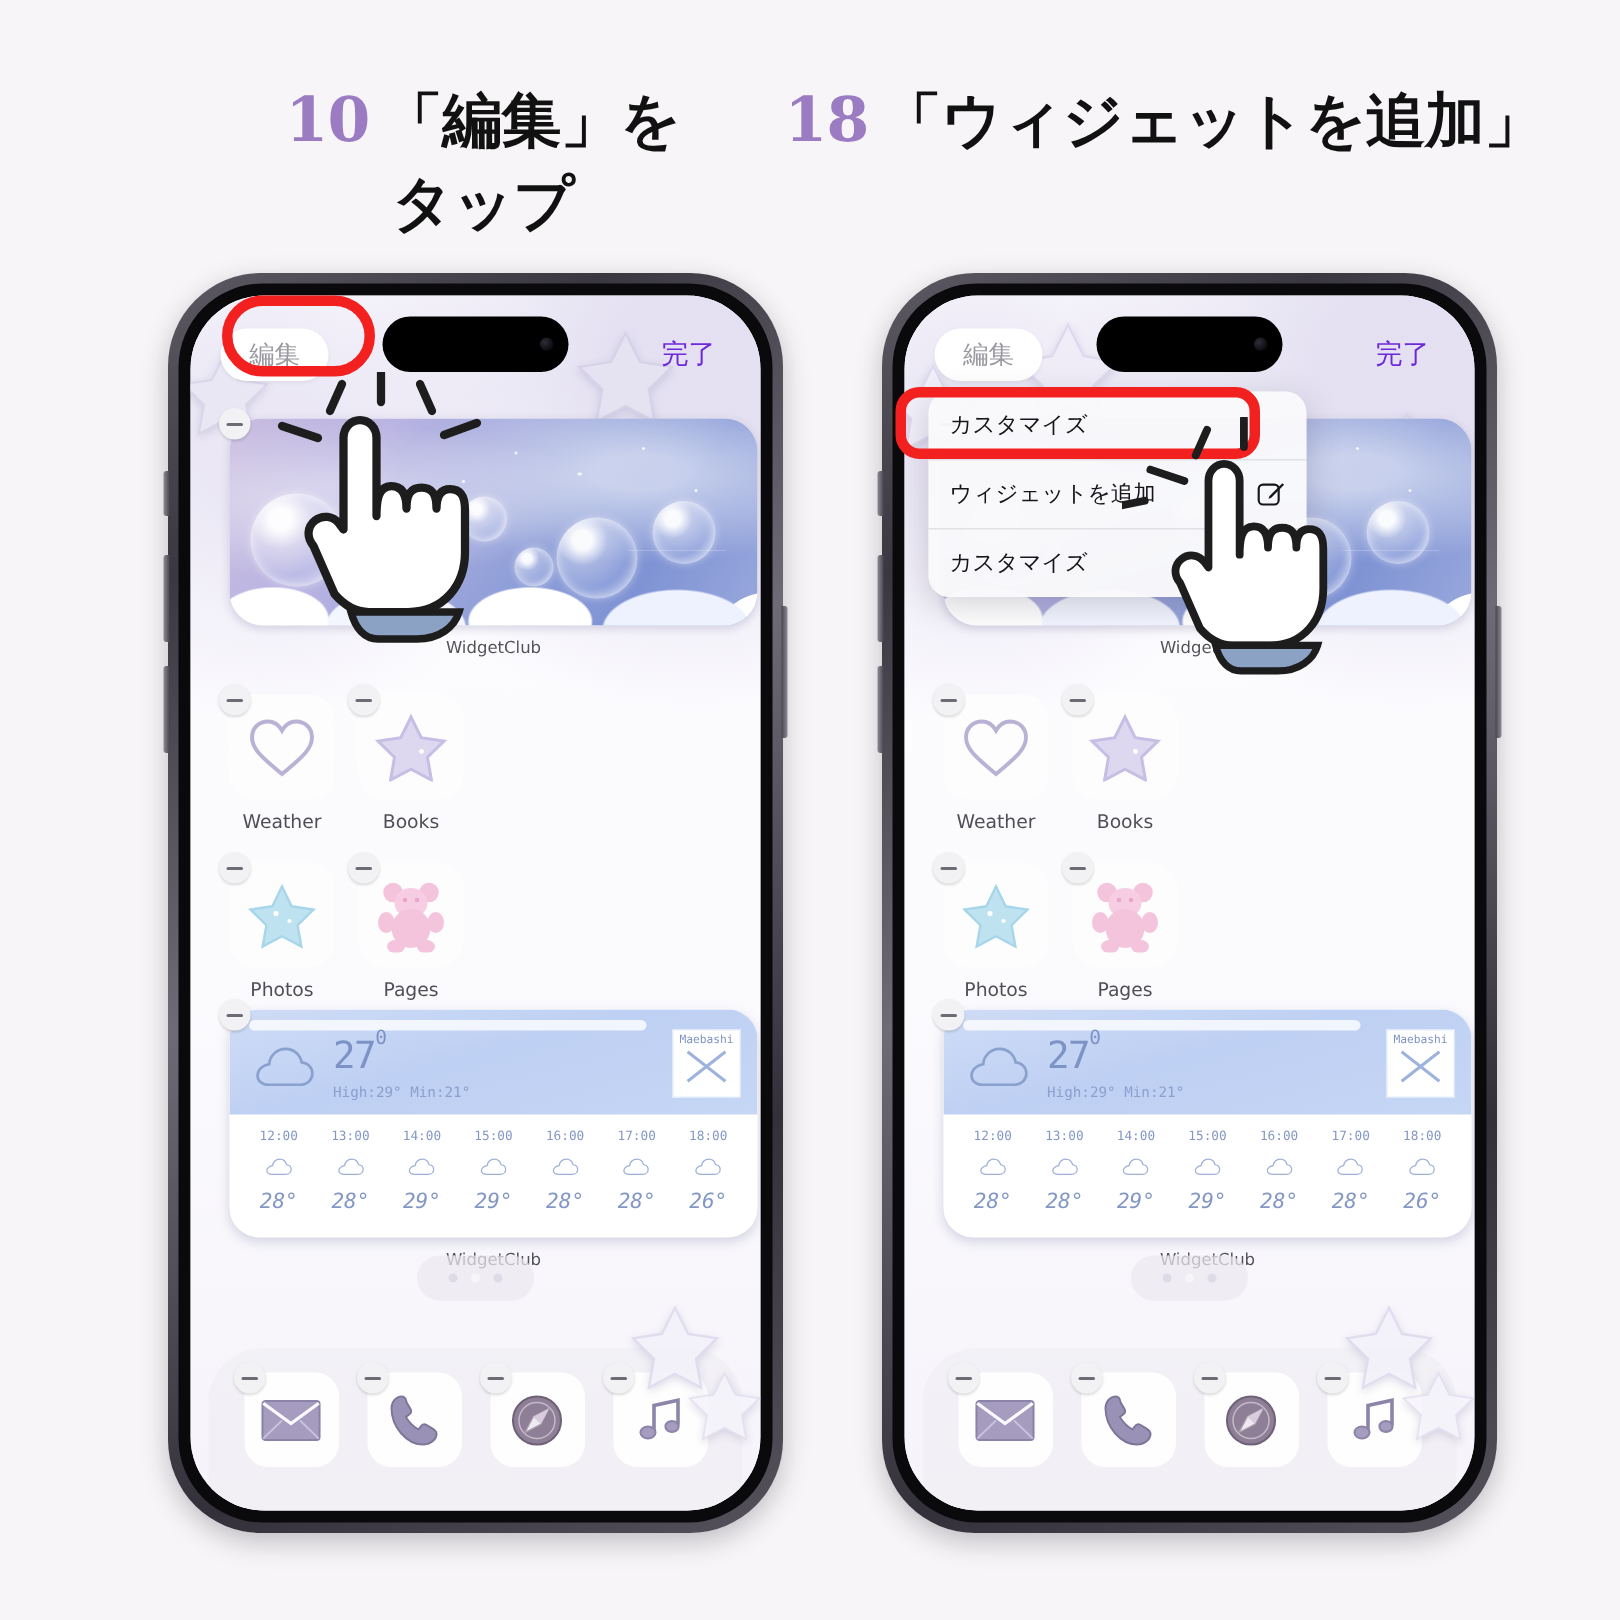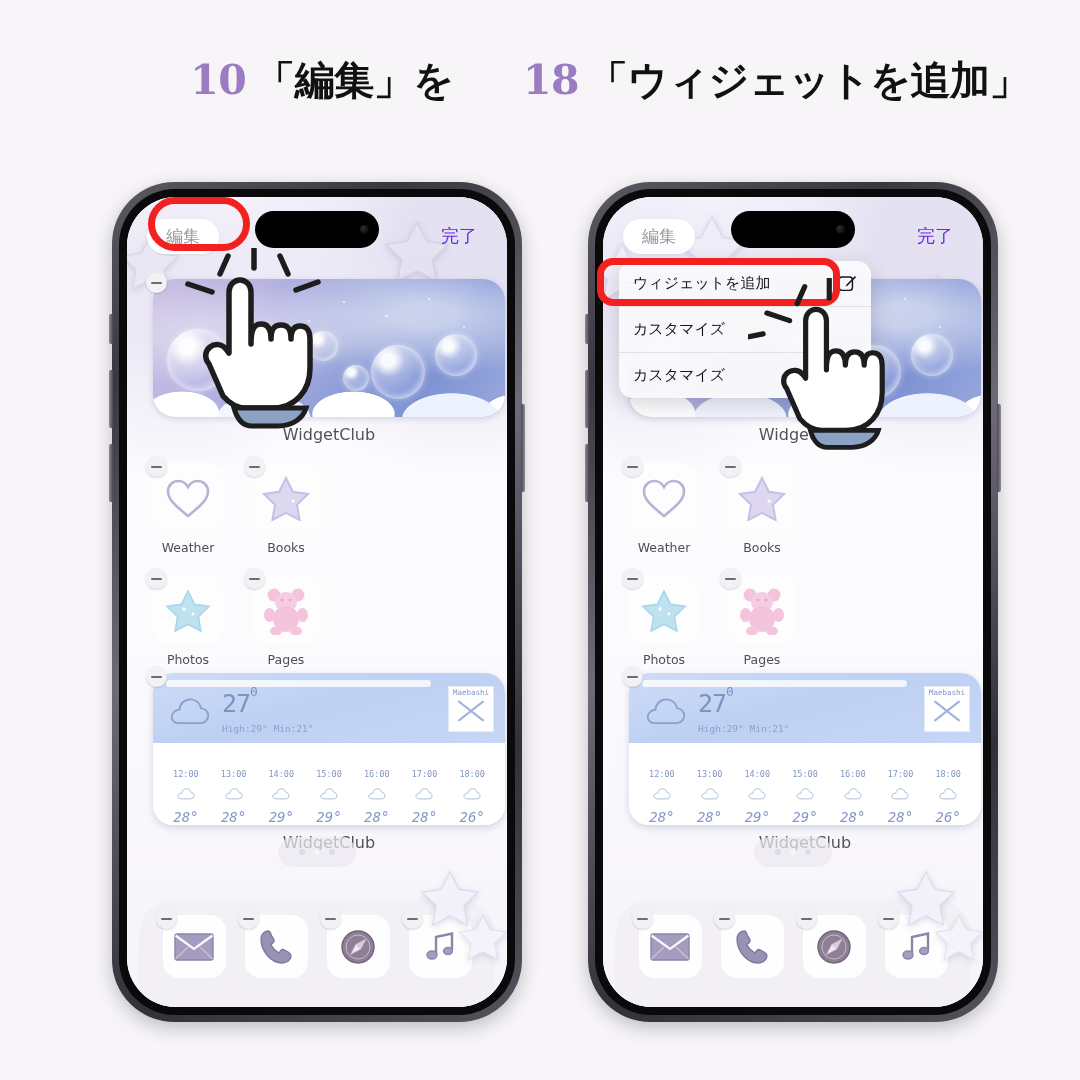--- a/index.html
+++ b/index.html
@@ -145,42 +145,42 @@
   }
   .bubble {
     position:absolute; border-radius:50%;
     background:
       radial-gradient(circle at 32% 28%, rgba(255,255,255,.95) 0 12%, rgba(255,255,255,.28) 32%, rgba(190,205,245,.18) 62%, rgba(255,255,255,.42) 100%);
     box-shadow:inset 0 0 8px rgba(255,255,255,.75), 0 0 6px rgba(255,255,255,.4);
   }
   .sparkle { position:absolute; background:#fff; border-radius:50%; opacity:.8; }
   .widget-label {
     text-align:center;
-    font-size:16px;
+    font-size:11px;
     color:#53525a;
     font-family:"DejaVu Sans", sans-serif;
     margin-top:8px;
   }
 
   
   .minus-badge {
     position:absolute; left:-7px; top:-7px;
     width:21px; height:21px; border-radius:50%;
     background:#f2f1f4;
     box-shadow:0 1px 2px rgba(0,0,0,.16);
     z-index:4;
   }
   .minus-badge::after {
     content:""; position:absolute; left:5px; top:9.5px;
     width:11px; height:2px; background:#6d6c74; border-radius:1px;
   }
 
   
   .appgrid { position:absolute; left:26px; top:266px; width:352px; }
-  .approw { display:flex; gap:28px; margin-bottom:20px; }
+  .approw { display:flex; gap:16px; margin-bottom:20px; }
   .appcell { position:relative; width:70px; text-align:center; }
   .appicon {
     position:relative;
     width:70px; height:70px;
     border-radius:17px;
     background:#fdfdfe;
     display:flex; align-items:center; justify-content:center;
     overflow:hidden;
   }
   .applabel {
@@ -235,21 +235,21 @@
   .w-loc-x { position:relative; width:34px; height:28px; }
   .w-loc-x::before, .w-loc-x::after {
     content:""; position:absolute; left:1px; top:13px;
     width:32px; height:2px; background:#9db3dd;
   }
   .w-loc-x::before { transform:rotate(38deg); }
   .w-loc-x::after  { transform:rotate(-38deg); }
 
   .w-hours { display:flex; padding:10px 9px 9px; background:#fff; }
   .w-hour { flex:1; text-align:center; font-family:"DejaVu Sans Mono", monospace; }
-  .w-hour .hh { font-size:8.5px; color:#8397c4;margin-top:16px; }
+  .w-hour .hh { font-size:8.5px; color:#8397c4; }
   .w-hour .hi { margin:9px 0 9px; display:flex; justify-content:center; }
   .w-hour .ht { font-size:14px; color:#8397c4;font-style:italic; }
 
   
   .pagedots {
     position:absolute; left:50%; transform:translateX(-50%); bottom:140px;
     width:78px; height:30px; border-radius:16px;
     background:rgba(235,233,240,.72);
     display:flex; align-items:center; justify-content:center; gap:9px;
   }
@@ -304,20 +304,21 @@
   .hand { position:absolute; z-index:16; pointer-events:none; }
 </style>
 </head>
 <body>
 
 <div class="page">
 
   <div class="headings">
     <div class="head-col left">
       <div class="head-line"><span class="head-num">10</span><span>「編集」を</span></div>
+      <div class="head-line">タップ</div>
     </div>
     <div class="head-col right">
       <div class="head-line"><span class="head-num">18</span><span>「ウィジェットを追加」</span></div>
     </div>
   </div>
 
   <div class="phone left">
     <div class="btn-side btn-silent"></div>
     <div class="btn-side btn-vup"></div>
     <div class="btn-side btn-vdn"></div>
@@ -824,28 +825,28 @@
                     <ellipse cx="9" cy="25" rx="5" ry="4" fill="#a59cc0" stroke="#8d85a9" stroke-width="1.4"></ellipse>
                     <ellipse cx="25" cy="21" rx="4.4" ry="3.6" fill="#a59cc0" stroke="#8d85a9" stroke-width="1.4"></ellipse>
                   </svg>
               </div>
             </div>
           </div>
         </div>
 
         <div class="ctxmenu">
           <div class="ctxrow">
+            <span>カスタマイズ</span>
+          </div>
+          <div class="ctxrow">
             <span>ウィジェットを追加</span>
             <svg width="19" height="19" viewBox="0 0 20 20">
               <rect x="1.2" y="3.2" width="14" height="14" rx="3" fill="none" stroke="#16161a" stroke-width="1.5"></rect>
               <path d="M17.8 2.2l1.2 1.2-9 9-2 .8.8-2z" fill="#16161a"></path>
             </svg>
-          </div>
-          <div class="ctxrow">
-            <span>カスタマイズ</span>
           </div>
           <div class="ctxrow">
             <span>カスタマイズ</span>
           </div>
         </div>
 
       </div>
     </div>
   </div>
 

